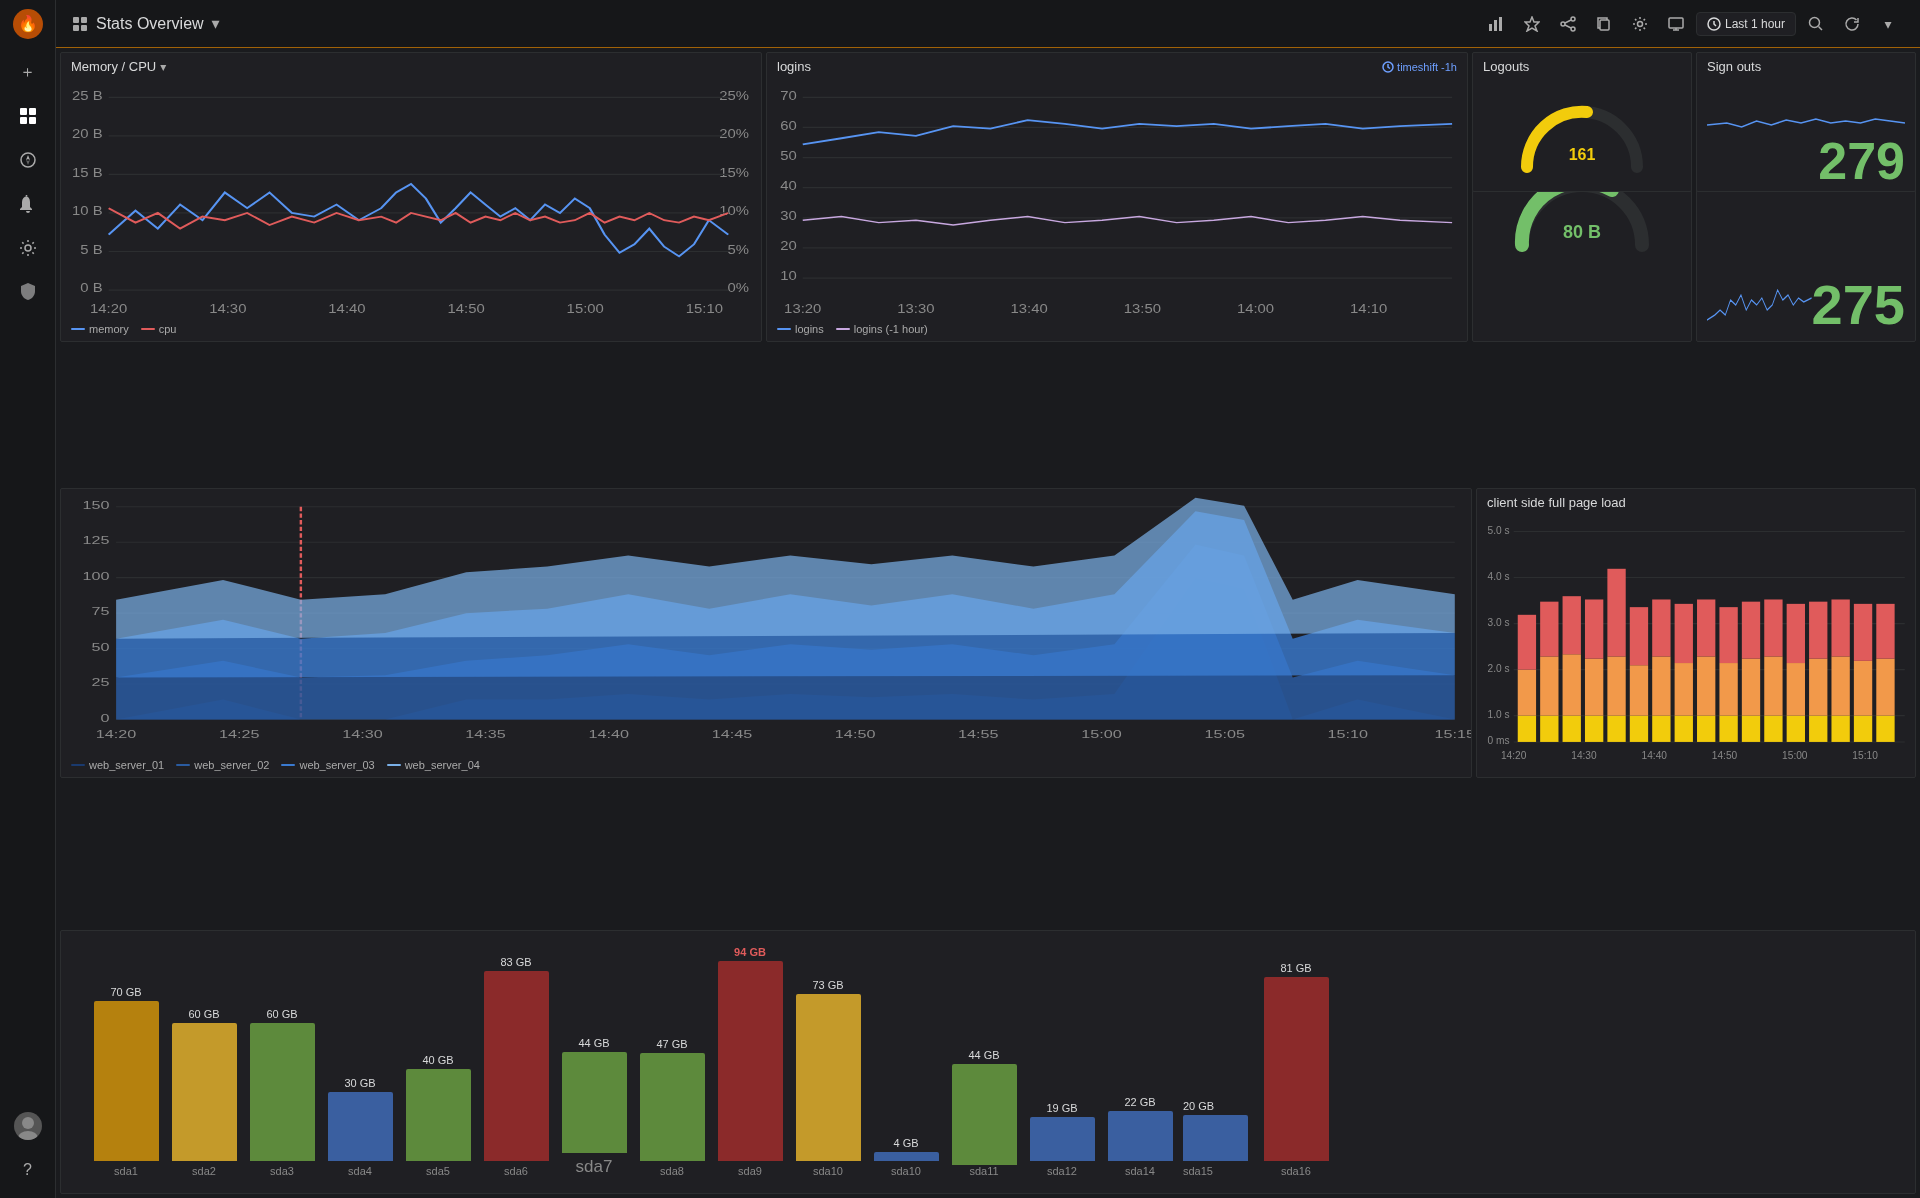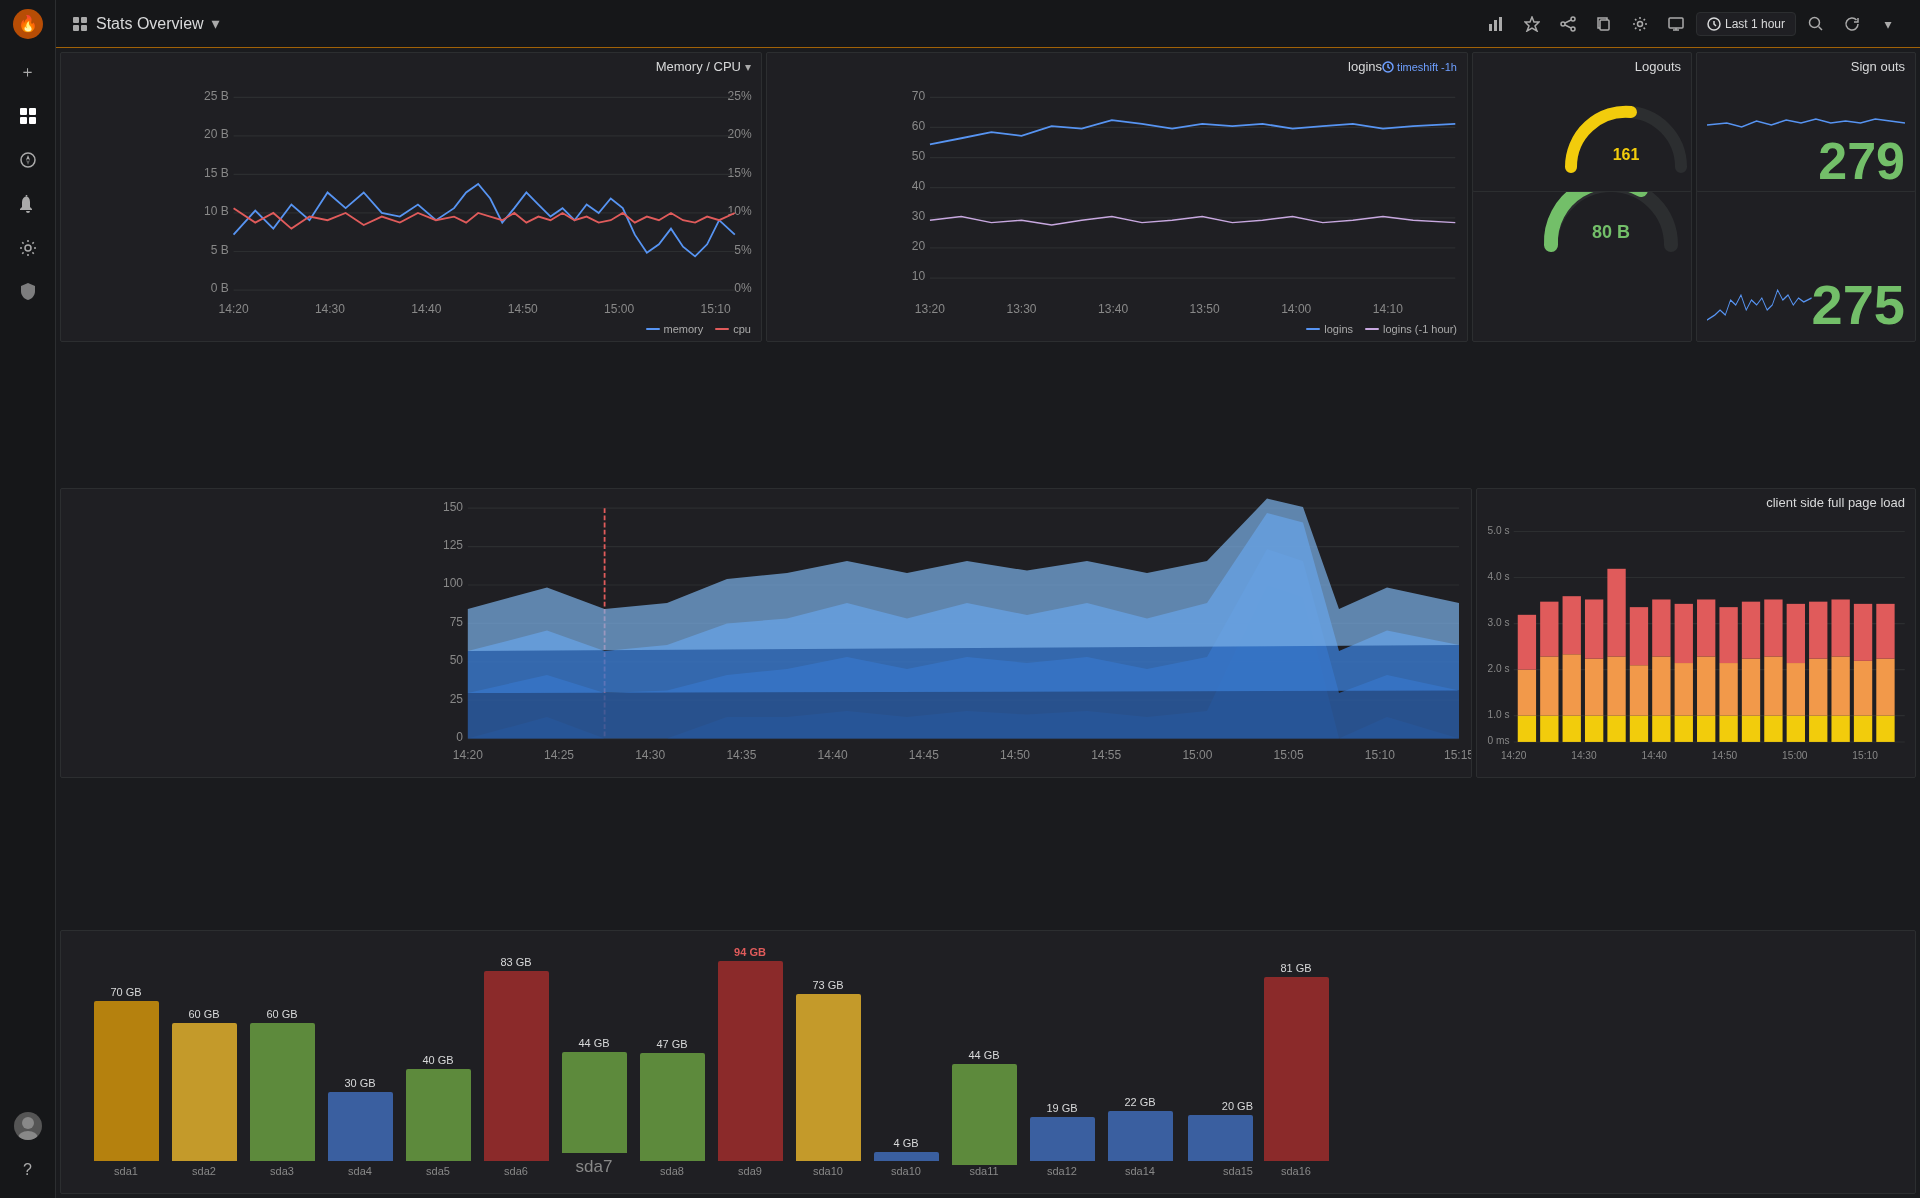--- a/index.html
+++ b/index.html
@@ -140,21 +140,20 @@
     }
 
     .panel {
       background: #1f1f23;
       border: 1px solid #2c2e30;
       border-radius: 2px;
       display: flex;
       flex-direction: column;
       overflow: hidden;
       position: relative;
-      align-items: flex-end;
     }
     .panel-header {
       padding: 6px 10px 4px;
       display: flex;
       align-items: center;
       justify-content: space-between;
       flex-shrink: 0;
     }
     .panel-title {
       font-size: 13px;
@@ -586,20 +585,38 @@
             <text x="338" y="225" fill="#888" font-size="10" text-anchor="middle">14:40</text>
             <text x="414" y="225" fill="#888" font-size="10" text-anchor="middle">14:45</text>
             <text x="490" y="225" fill="#888" font-size="10" text-anchor="middle">14:50</text>
             <text x="566" y="225" fill="#888" font-size="10" text-anchor="middle">14:55</text>
             <text x="642" y="225" fill="#888" font-size="10" text-anchor="middle">15:00</text>
             <text x="718" y="225" fill="#888" font-size="10" text-anchor="middle">15:05</text>
             <text x="794" y="225" fill="#888" font-size="10" text-anchor="middle">15:10</text>
             <text x="860" y="225" fill="#888" font-size="10" text-anchor="middle">15:15</text>
           </svg>
         </div>
+        <div class="legend">
+          <div class="legend-item">
+            <div class="legend-dot" style="background:#1a3a6e;height:2px;"></div>
+            <span>web_server_01</span>
+          </div>
+          <div class="legend-item">
+            <div class="legend-dot" style="background:#2a5ba0;"></div>
+            <span>web_server_02</span>
+          </div>
+          <div class="legend-item">
+            <div class="legend-dot" style="background:#3a7ad0;"></div>
+            <span>web_server_03</span>
+          </div>
+          <div class="legend-item">
+            <div class="legend-dot" style="background:#7ab0e8;"></div>
+            <span>web_server_04</span>
+          </div>
+        </div>
       </div>
 
       <div class="panel" style="height:290px;">
         <div class="panel-header">
           <span class="panel-title">client side full page load</span>
         </div>
         <div class="panel-body">
           <svg width="100%" height="100%" viewBox="0 0 430 240" preserveAspectRatio="none">
 
             <text x="32" y="18" fill="#888" font-size="10" text-anchor="end">5.0 s</text>
@@ -776,21 +793,21 @@
             <div style="width:65px;height:44px;background:#3a5fa0;border-radius:2px 2px 0 0;"></div>
             <span style="font-size:11px;color:#888;margin-top:4px;">sda12</span>
           </div>
 
           <div style="display:flex;flex-direction:column;align-items:center;min-width:70px;">
             <span style="font-size:11px;color:#d8d9da;margin-bottom:3px;">22 GB</span>
             <div style="width:65px;height:50px;background:#3a5fa0;border-radius:2px 2px 0 0;"></div>
             <span style="font-size:11px;color:#888;margin-top:4px;">sda14</span>
           </div>
 
-          <div style="display:flex;flex-direction:column;align-items:flex-end;min-width:70px;">
+          <div style="display:flex;flex-direction:column;align-items:flex-start;min-width:70px;">
             <span style="font-size:11px;color:#d8d9da;margin-bottom:3px;">20 GB</span>
             <div style="width:65px;height:46px;background:#3a5fa0;border-radius:2px 2px 0 0;"></div>
             <span style="font-size:11px;color:#888;margin-top:4px;">sda15</span>
           </div>
 
           <div style="display:flex;flex-direction:column;align-items:center;min-width:70px;">
             <span style="font-size:11px;color:#d8d9da;margin-bottom:3px;">81 GB</span>
             <div style="width:65px;height:184px;background:#8b2a2a;border-radius:2px 2px 0 0;"></div>
             <span style="font-size:11px;color:#888;margin-top:4px;">sda16</span>
           </div>

